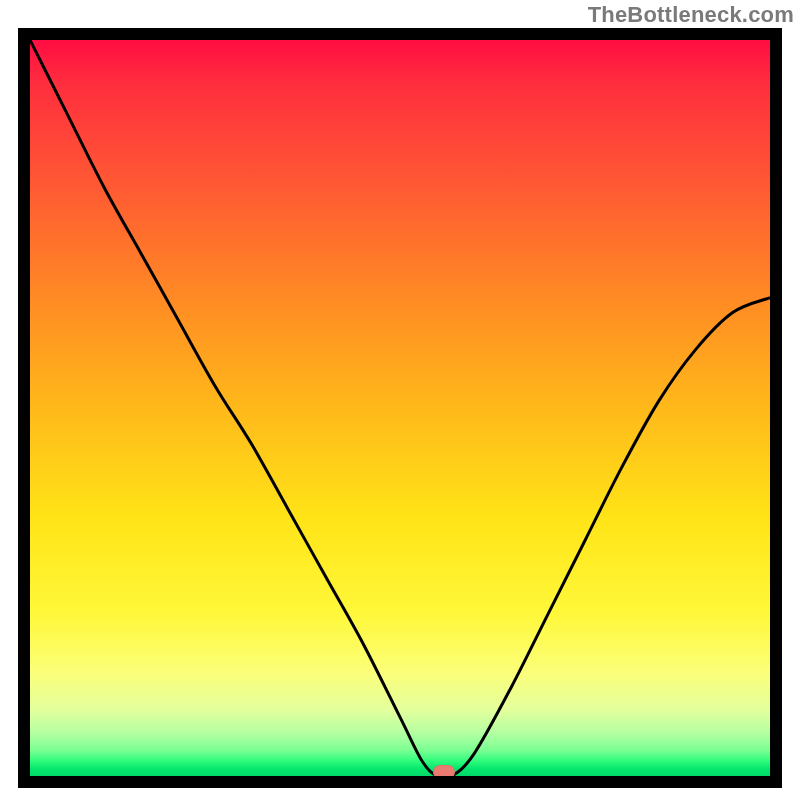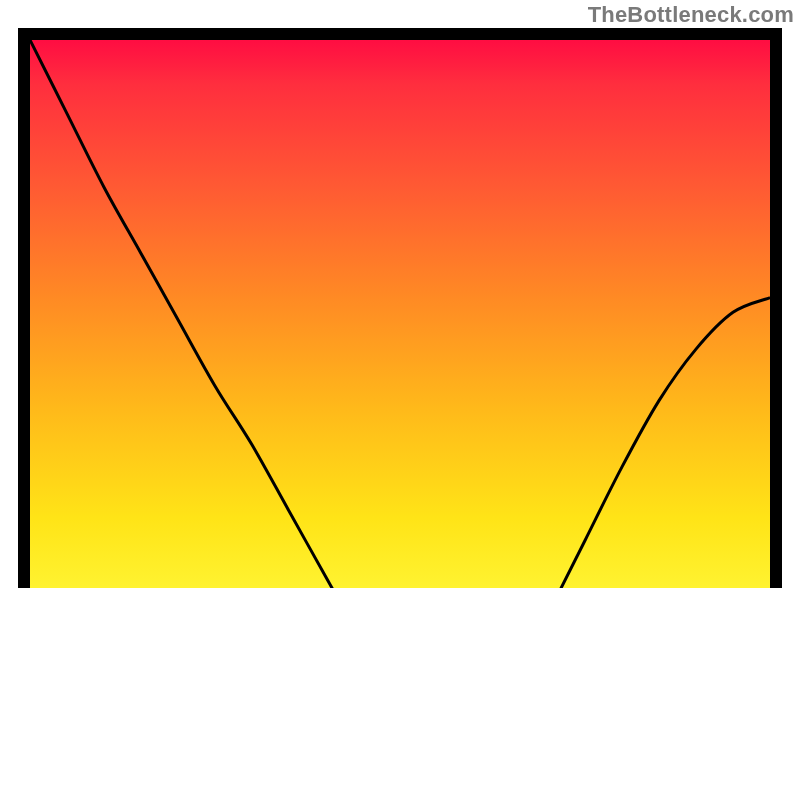--- a/index.html
+++ b/index.html
@@ -4,21 +4,21 @@
 <style>
   body {
     margin: 0;
     padding: 0;
     background: #fff;
     font-family: Arial, Helvetica, sans-serif;
   }
   .stage {
     position: relative;
     width: 800px;
-    height: 588px;
+    height: 788px;
     overflow: hidden;
   }
   .watermark {
     position: absolute;
     top: 2px;
     right: 6px;
     font-size: 22px;
     font-weight: bold;
     color: #7a7a7a;
     letter-spacing: 0.2px;

